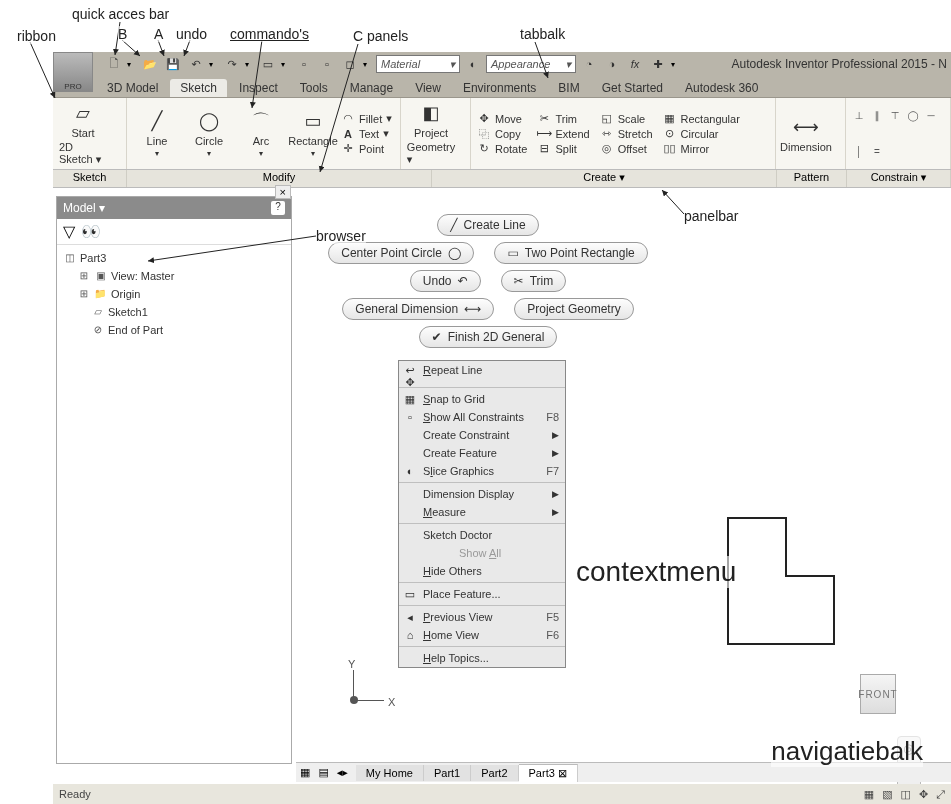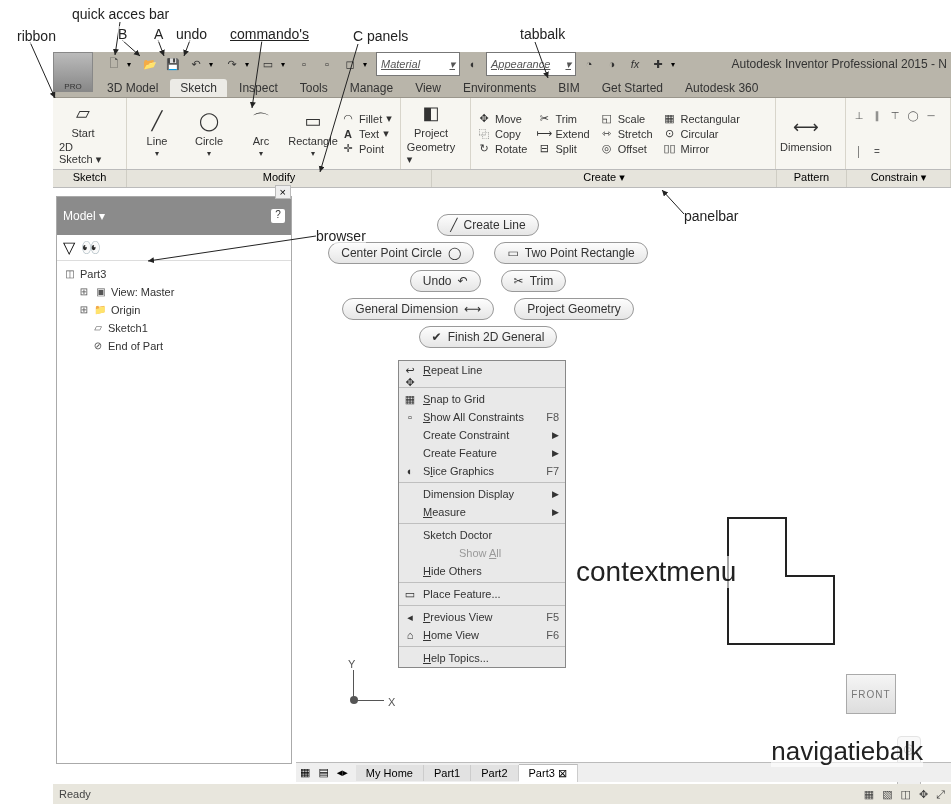--- a/index.html
+++ b/index.html
@@ -2,39 +2,39 @@
 <html><head>
 <meta charset="utf-8">
 <style>
   * { box-sizing: border-box; font-family: "Segoe UI", Tahoma, sans-serif; }
   body { margin: 0; background: #fff; width: 951px; height: 804px; position: relative; overflow: hidden; }
   .annotation { position: absolute; font-size: 14px; color: #222; font-weight: 500; z-index: 100; background: rgba(255,255,255,.6);}
   .app-title-bar { position:absolute; top:52px; left:53px; right:0; height:24px; background:#b9b5aa; display:flex; align-items:center; padding:0 4px; gap:3px; }
   .qat-btn { width:20px; height:18px; display:flex; align-items:center; justify-content:center; font-size:11px; color:#333;}
   .qat-dd { width:10px; font-size:8px;}
   .logo { position:absolute; top:52px; left:53px; width:40px; height:40px; background:linear-gradient(#bbb,#888); display:flex; align-items:flex-end; justify-content:center; font-size:8px; color:#333; z-index:2; border:1px solid #888;}
-  .matbox { height:24px; background:#fff; border:1px solid #777; font-size:11px; padding:0 4px; display:flex; align-items:center; font-style:italic; color:#555;text-decoration:underline; }
+  .matbox { height:18px; background:#fff; border:1px solid #777; font-size:11px; padding:0 4px; display:flex; align-items:center; font-style:italic; color:#555; }
   .title-right { margin-left:auto; font-size:12px; color:#333; }
   .tab-bar { position:absolute; top:76px; left:53px; right:0; height:22px; background:#b9b5aa; display:flex; align-items:flex-end; padding-left:44px; gap:2px; border-bottom:1px solid #9a968c;}
   .tab { padding:2px 10px; font-size:12px; color:#333; cursor:pointer; }
   .tab.active { background:#ecebe6; border-radius:3px 3px 0 0; }
   .ribbon { position:absolute; top:98px; left:53px; right:0; height:72px; background:#f7f6f1; border-bottom:1px solid #bbb; display:flex; }
   .panel { border-right:1px solid #d8d5cb; display:flex; flex-direction:column; }
   .panel-body { flex:1; display:flex; align-items:center; padding:2px 6px; gap:4px; }
   .big-btn { display:flex; flex-direction:column; align-items:center; justify-content:center; width:48px; font-size:11px; color:#333; gap:2px;}
   .big-btn .ic { width:28px; height:24px; display:flex; align-items:center; justify-content:center; font-size:18px;}
   .stack { display:flex; flex-direction:column; gap:2px; font-size:11px; color:#333;}
   .stack-row { display:flex; align-items:center; gap:4px; }
   .stack-row .ic { width:14px; display:flex; justify-content:center;}
   .panelbar { position:absolute; top:170px; left:53px; right:0; height:18px; background:#e6e4dc; border-bottom:1px solid #bbb; display:flex;}
   .panelbar div { font-size:11px; text-align:center; padding:1px 0; border-right:1px solid #cfcdc4;}
   
   .browser { position:absolute; top:196px; left:56px; width:236px; bottom:40px; border:1px solid #aaa; background:#fff;}
   .browser .x { position:absolute; top:-12px; right:0; font-size:11px; padding:0 4px; background:#eee; border:1px solid #bbb;}
-  .browser-hd { background:#8b8b8b; color:#fff; font-size:12px; padding:12px 6px; display:flex; align-items:center;}
+  .browser-hd { background:#8b8b8b; color:#fff; font-size:12px; padding:4px 6px; display:flex; align-items:center;}
   .browser-hd .q { margin-left:auto; background:#fff; color:#333; width:14px; height:14px; text-align:center; font-size:10px; border-radius:2px;}
   .browser-tool { display:flex; gap:6px; padding:3px 6px; border-bottom:1px solid #ddd;}
   .tree { padding:4px 6px; font-size:11px; color:#333; line-height:18px;}
   .tree-row { display:flex; align-items:center; gap:3px;}
   .indent1 { padding-left:14px;} .indent2 { padding-left:28px;}
   .ic-s { width:14px; height:14px; display:inline-flex; align-items:center; justify-content:center; font-size:10px; color:#555;}
   
   .canvas { position:absolute; top:196px; left:296px; right:0; bottom:40px; background:#fff;}
   .minitool { position:absolute; display:flex; flex-direction:column; align-items:center; gap:6px;}
   .pill { display:flex; align-items:center; gap:6px; padding:3px 12px; font-size:12px; background:linear-gradient(#fdfdfd,#e6e6e6); border:1px solid #999; border-radius:12px; color:#333;}
@@ -44,21 +44,21 @@
   .ctx-row { display:flex; align-items:center; padding:3px 6px 3px 24px; position:relative;}
   .ctx-row.dis { color:#999;margin-left:36px;}
   .ctx-row .ic { position:absolute; left:4px; width:14px; text-align:center;}
   .ctx-row .sc { margin-left:auto; color:#555;}
   .ctx-row .sub { margin-left:auto; font-size:9px;}
   .ctx-sep { height:1px; background:#bfbfbf; margin:2px 0;}
   .und { text-decoration:underline; }
   
   .shape { position:absolute; top:320px; right:115px; width:110px; height:130px; }
   .shape svg { width:100%; height:100%;}
-  .viewcube { position:absolute; top:478px; right:55px; width:50px; height:40px; background:linear-gradient(#f5f5f5,#ddd); border:1px solid #aaa; display:flex; align-items:center; justify-content:center; font-size:10px; color:#777; letter-spacing:1px;}
+  .viewcube { position:absolute; top:478px; right:55px; width:36px; height:40px; background:linear-gradient(#f5f5f5,#ddd); border:1px solid #aaa; display:flex; align-items:center; justify-content:center; font-size:10px; color:#777; letter-spacing:1px;}
   .navbar { position:absolute; top:540px; right:30px; width:24px; background:#efefef; border:1px solid #bbb; border-radius:4px; display:flex; flex-direction:column; align-items:center; padding:4px 0; gap:8px;}
   .navbar span { font-size:13px; color:#666;}
   
   .doctabs { position:absolute; left:296px; right:0; bottom:22px; height:20px; background:#efefef; border-top:1px solid #bbb; display:flex; align-items:center; gap:0; font-size:11px;}
   .doctabs .dtab { padding:2px 10px; border-right:1px solid #ccc; background:#e2e2e2;}
   .doctabs .dtab.active { background:#fff; border-top:1px solid #bbb;}
   .status { position:absolute; left:53px; right:0; bottom:0; height:20px; background:#e8e6dd; font-size:11px; color:#444; padding:2px 6px; display:flex; align-items:center;}
   .status-r { margin-left:auto; display:flex; gap:8px;}
   .axis { position:absolute; top:662px; left:342px; font-size:11px; color:#555;}
   svg.arrow { position:absolute; z-index:90; pointer-events:none;}

